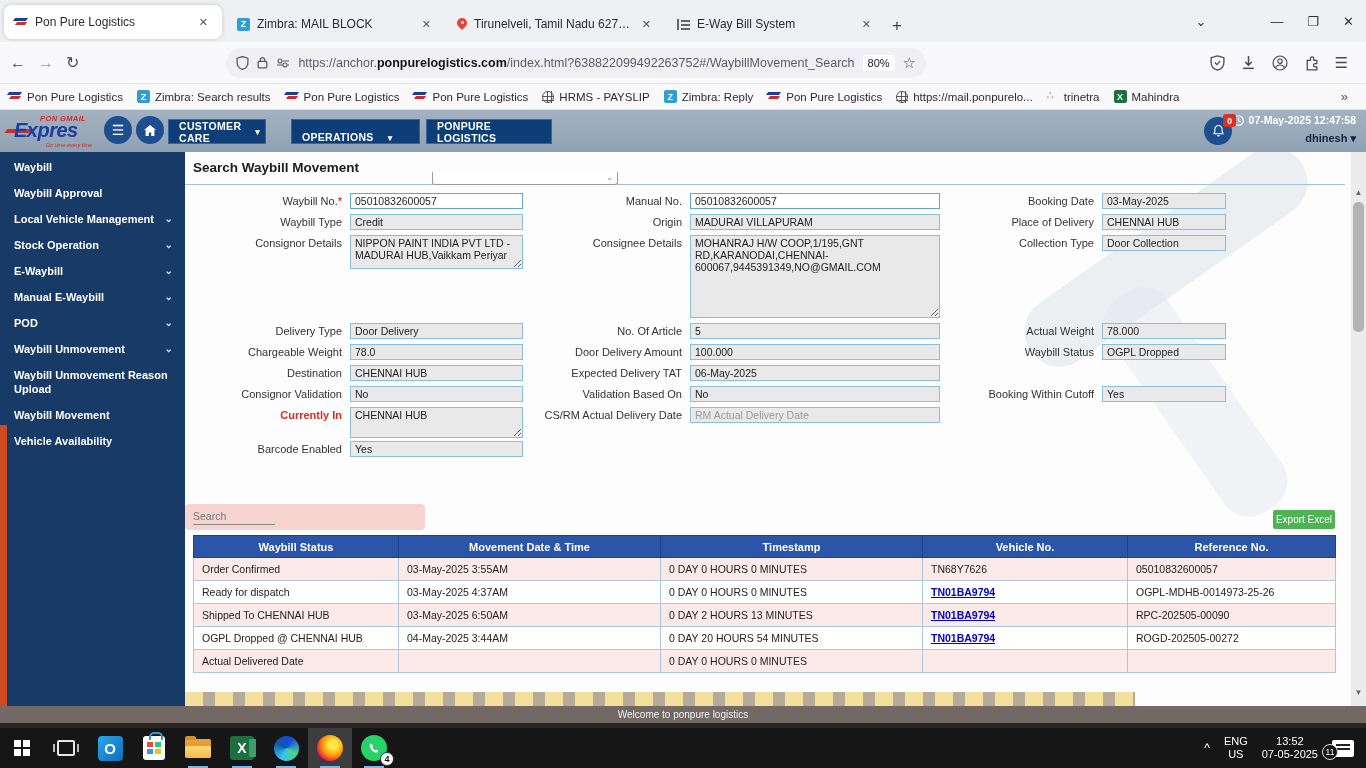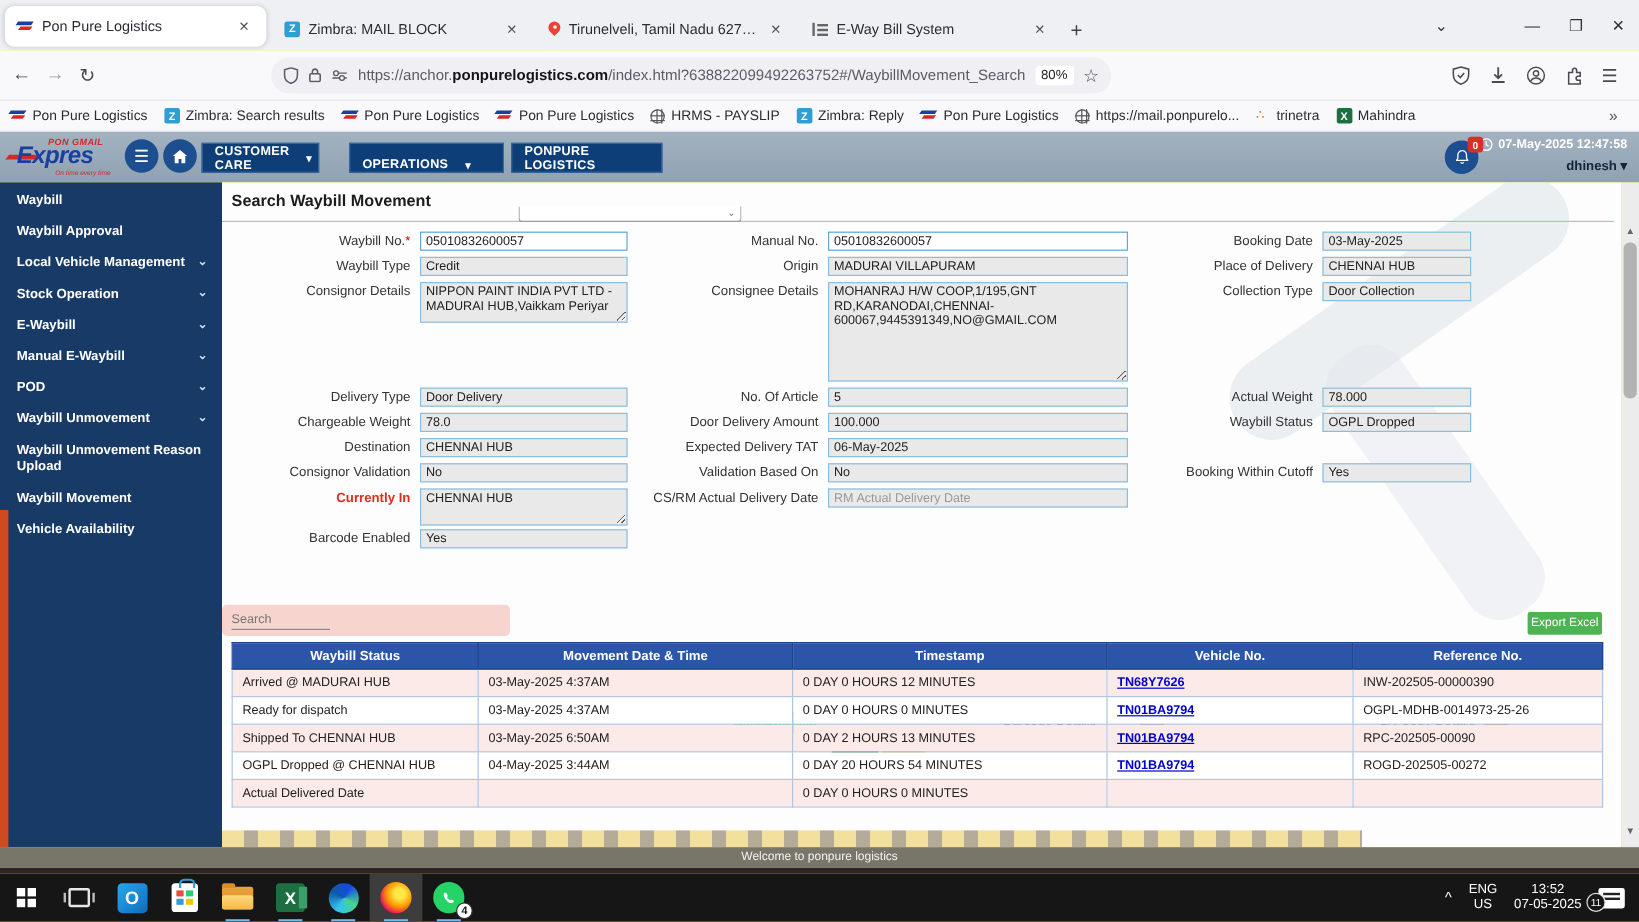--- a/index.html
+++ b/index.html
@@ -1,18 +1,18 @@
 <!DOCTYPE html>
 <html><head>
 <meta charset="utf-8">
 <style>
   * { margin:0; padding:0; box-sizing:border-box; }
   html,body { width:1366px; height:768px; overflow:hidden; background:#000; }
   body { font-family:"Liberation Sans", sans-serif; }
-  #screen { position:relative; width:1366px; height:768px; background:#fde047; overflow:hidden; }
+  #screen { position:relative; width:1366px; height:768px; background:#c2410c; overflow:hidden; }
   .abs { position:absolute; }
 
   
   #tabbar { left:0; top:0; width:1366px; height:42px; background:#eef0f4; display:flex; align-items:flex-end; }
   .tab { height:36px; margin:0 1px; display:flex; align-items:center; gap:7px; padding:0 10px; width:218px; border-radius:8px 8px 0 0; font-size:12px; color:#2b2b33; position:relative; }
   .tab.active { background:#fff; box-shadow:0 0 4px rgba(0,0,0,.18); border-radius:8px; height:34px; margin:0 4px 3px 4px; }
   .tab .tlabel { flex:1; white-space:nowrap; overflow:hidden; text-overflow:ellipsis; }
   .tab .tclose { color:#555; font-size:11px; padding:2px 4px; }
   .newtab { font-size:17px; color:#444; padding:0 10px 6px 6px; }
   .wbtn { color:#333; font-size:13px; padding:0 12px; height:100%; display:flex; align-items:center; }
@@ -467,25 +467,25 @@
           <tr id="wthead-row">
             <th>Waybill Status</th>
             <th>Movement Date &amp; Time</th>
             <th>Timestamp</th>
             <th>Vehicle No.</th>
             <th>Reference No.</th>
           </tr>
         </thead>
       <tbody id="wtbody">
           <tr class="odd">
-            <td>Arrived @ MADURAI HUB</td>
-            <td>03-May-2025 4:37AM</td>
-            <td>0 DAY 0 HOURS 12 MINUTES</td>
-            <td><a class="vlink" href="#">TN68Y7626</a></td>
-            <td>INW-202505-00000390</td>
+            <td>Order Confirmed</td>
+            <td>03-May-2025 3:55AM</td>
+            <td>0 DAY 0 HOURS 0 MINUTES</td>
+            <td><span>TN68Y7626</span></td>
+            <td>05010832600057</td>
           </tr>
           <tr class="even">
             <td>Ready for dispatch</td>
             <td>03-May-2025 4:37AM</td>
             <td>0 DAY 0 HOURS 0 MINUTES</td>
             <td><a class="vlink" href="#">TN01BA9794</a></td>
             <td>OGPL-MDHB-0014973-25-26</td>
           </tr>
           <tr class="odd">
             <td>Shipped To CHENNAI HUB</td>

